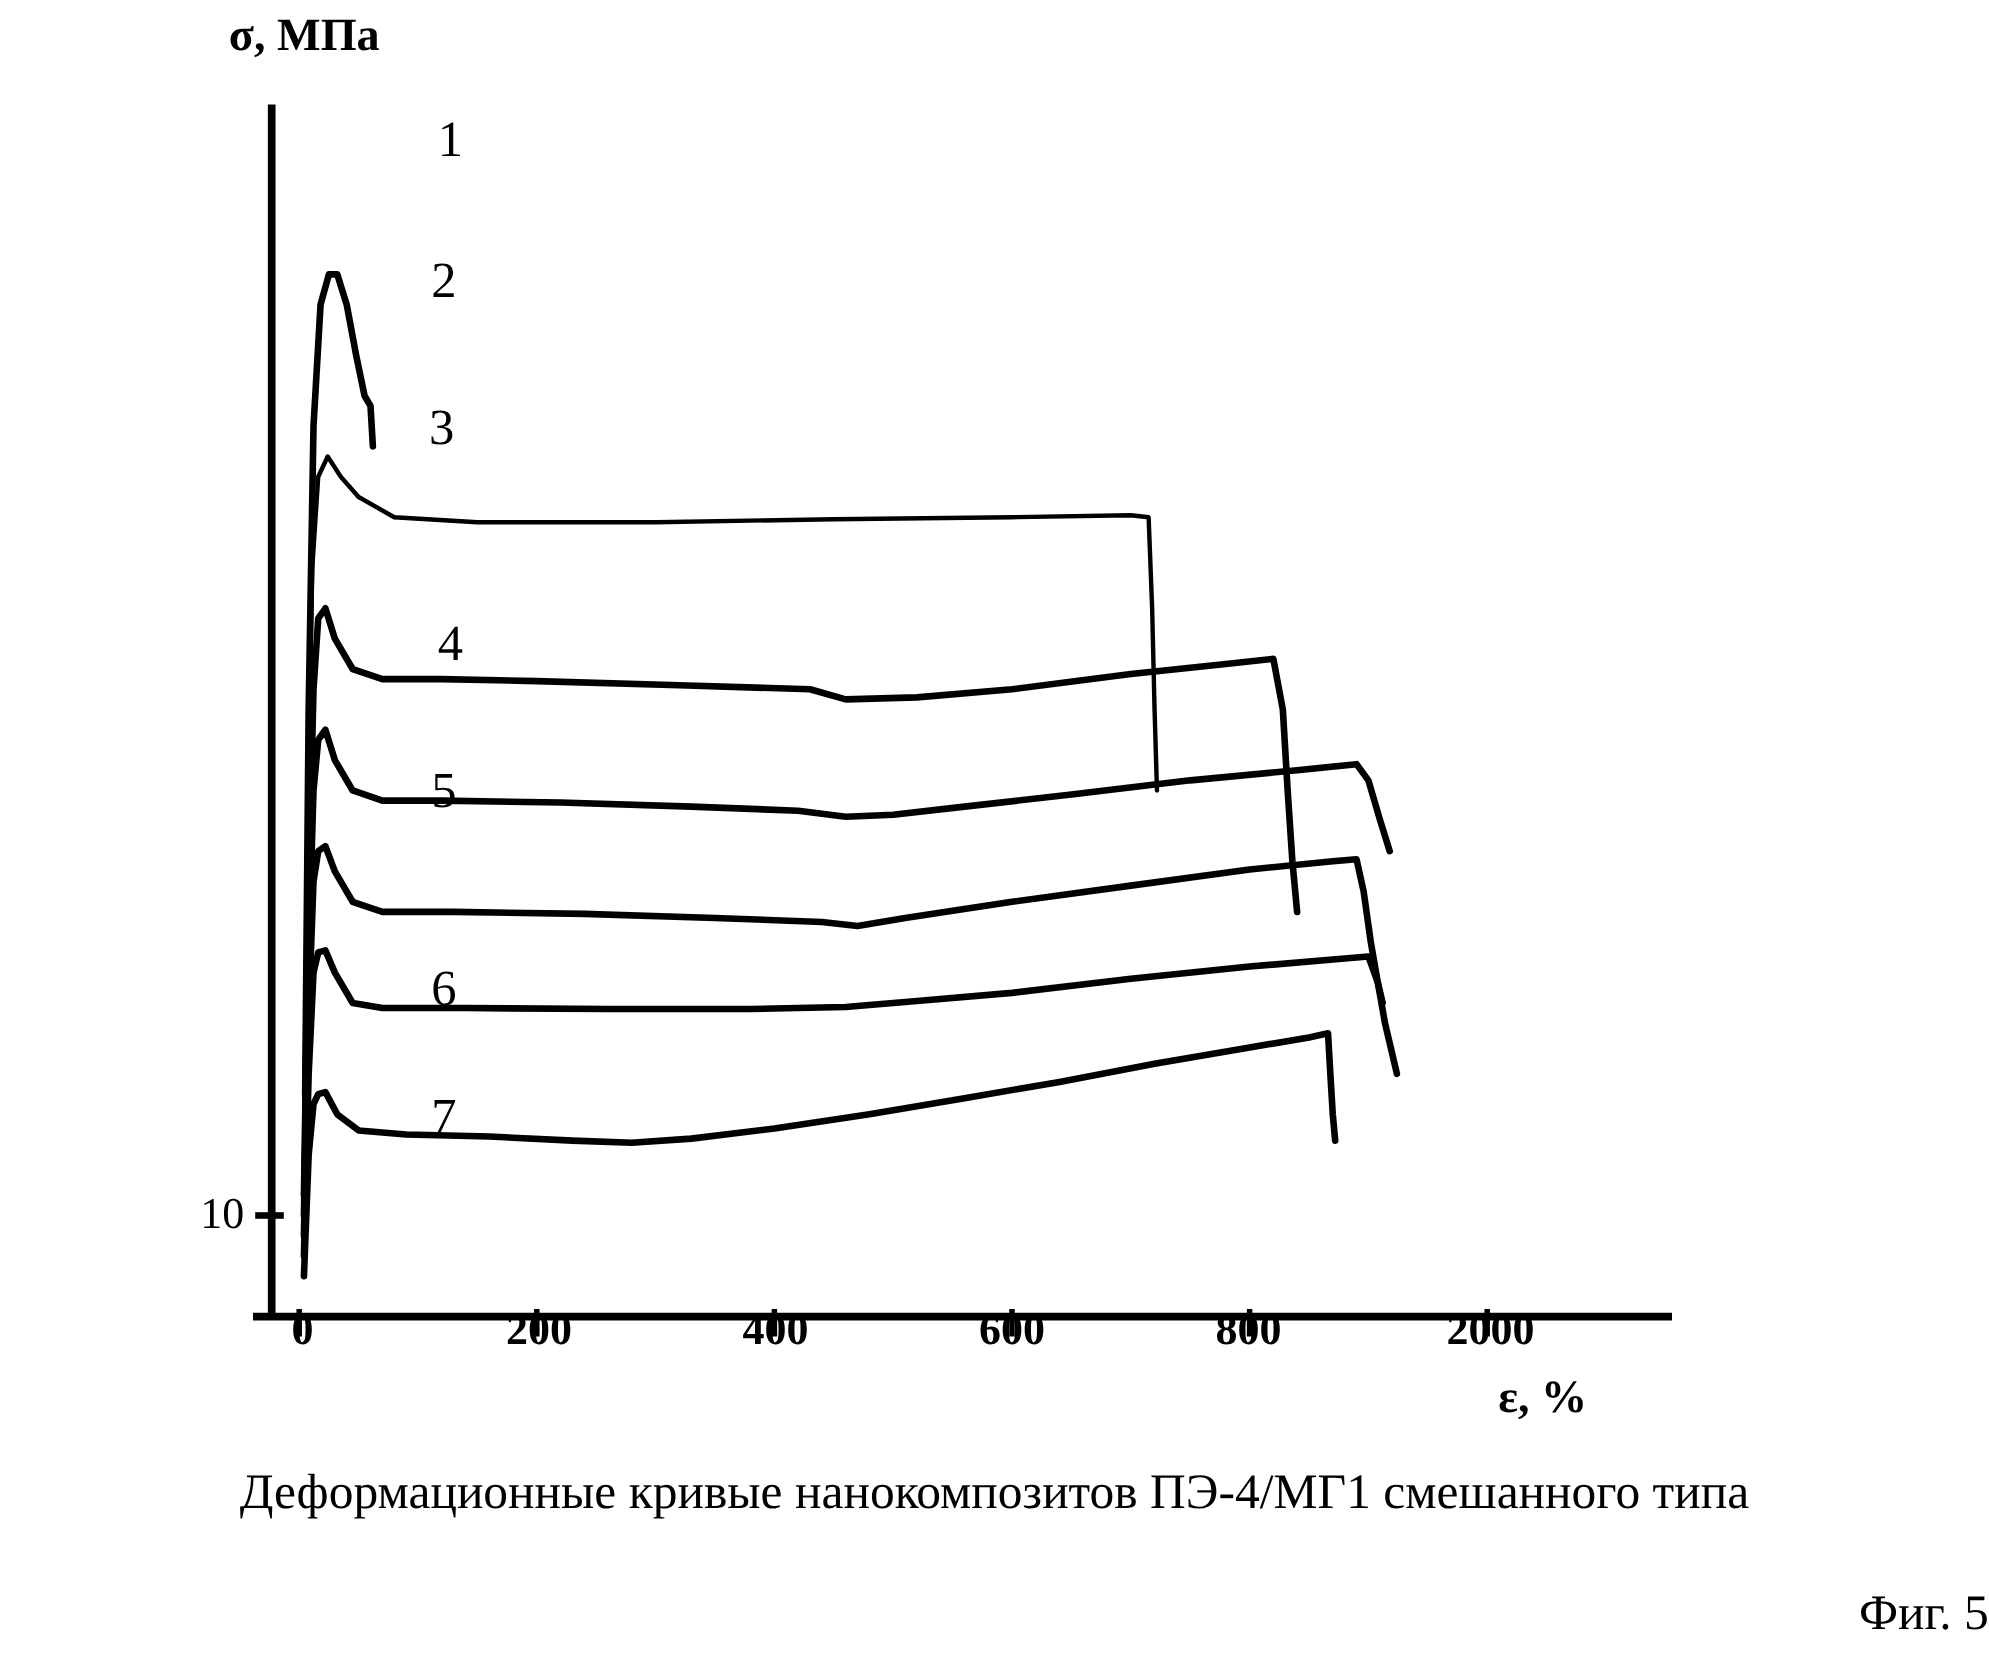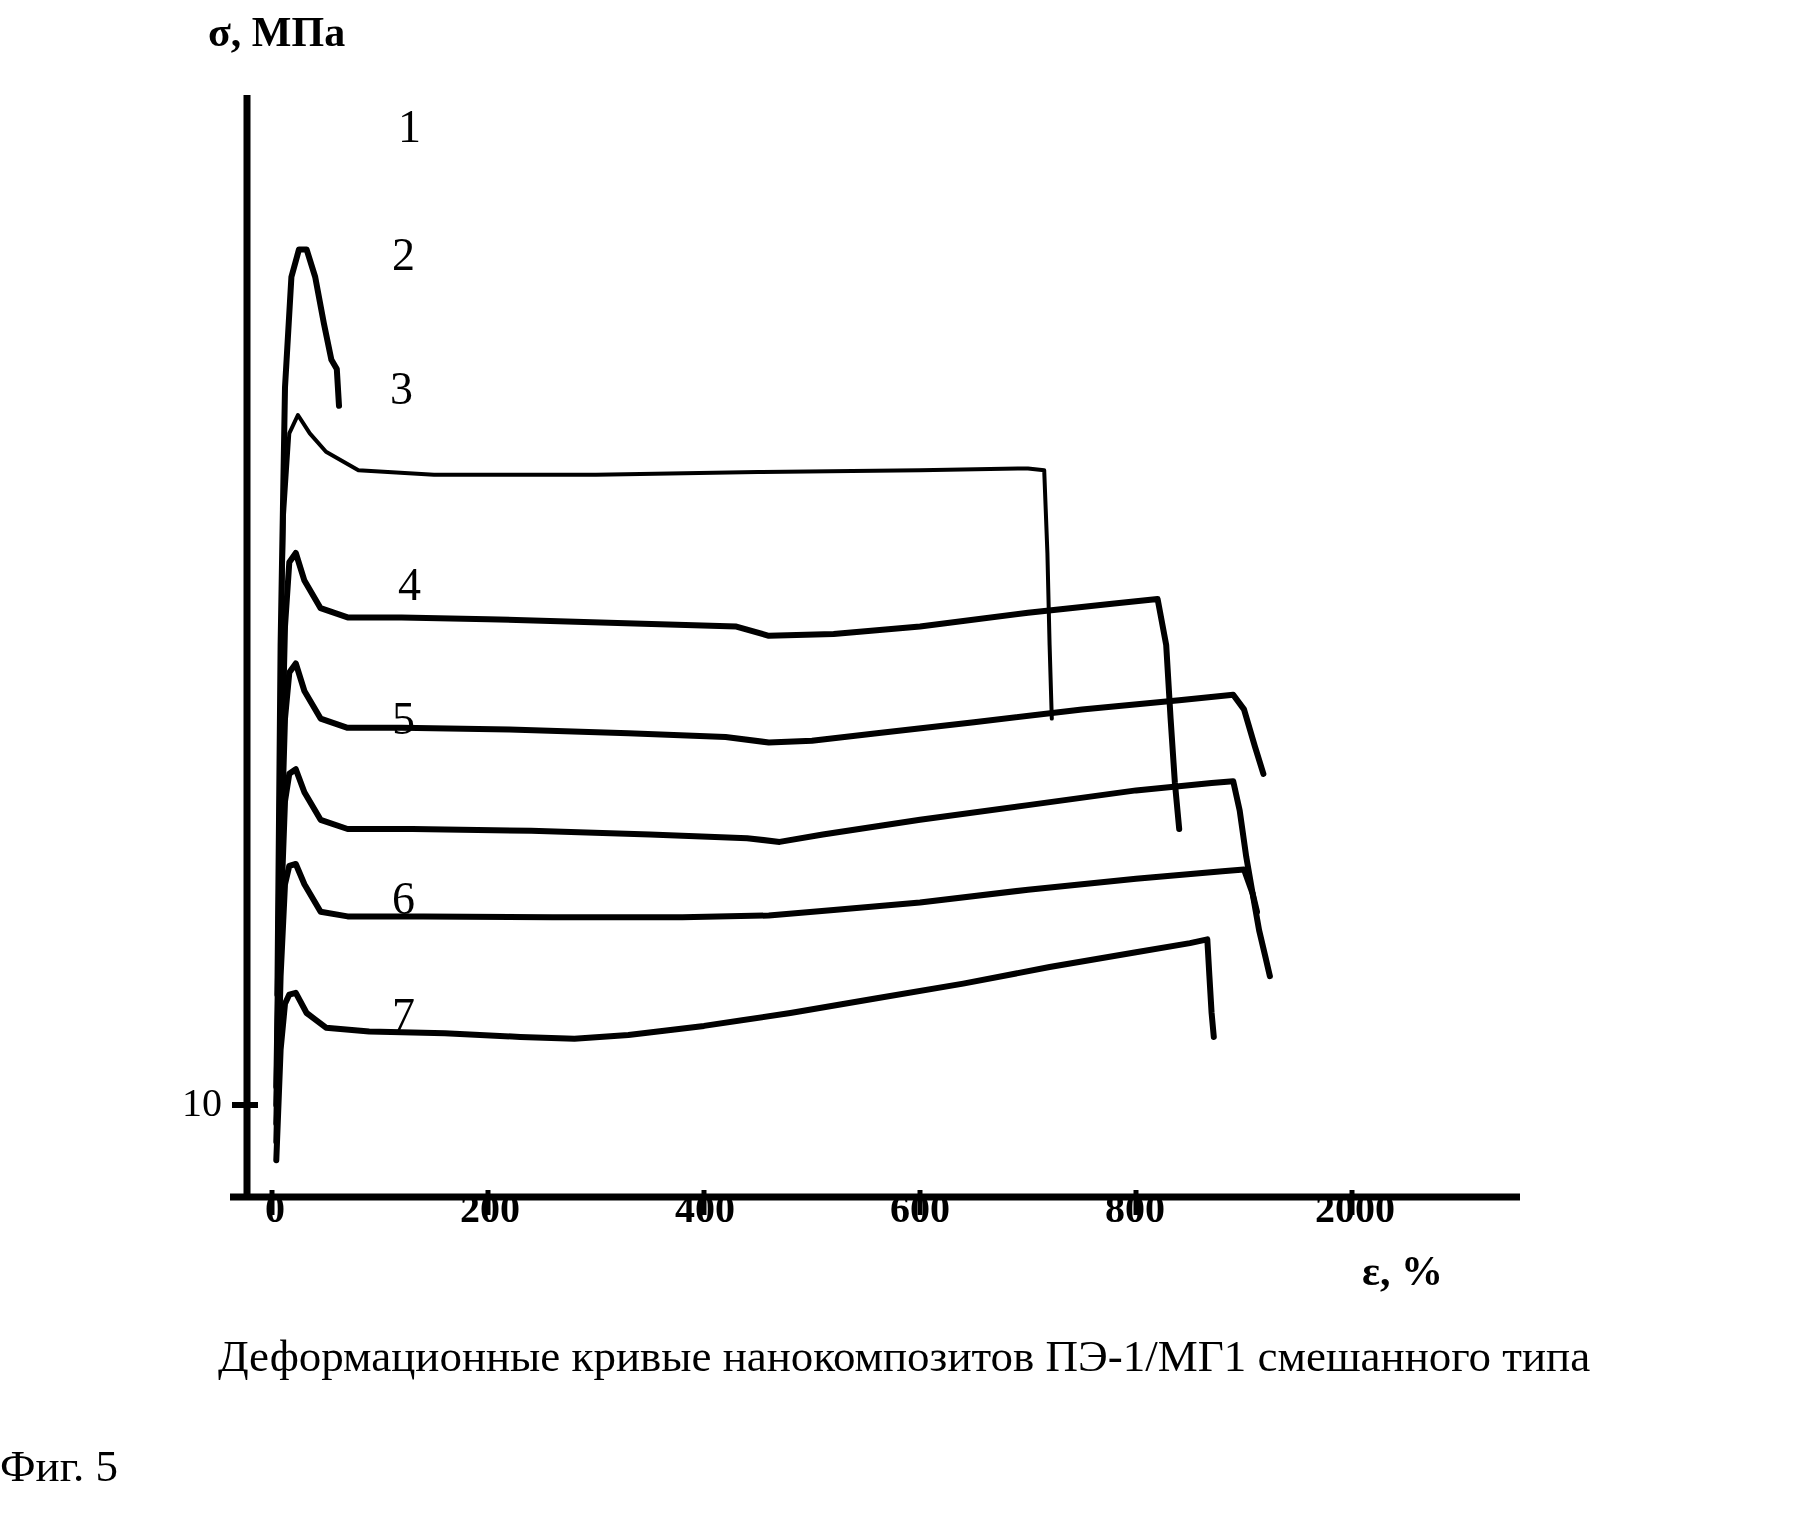--- a/index.html
+++ b/index.html
@@ -67,21 +67,21 @@
     text-align: center;
     font-family: "Liberation Serif", serif;
     font-size: 45px;
     white-space: nowrap;
   }
   #fignum {
     position: absolute;
     left: 0;
     top: 1440px;
     width: 1808px;
-    text-align: left;
+    text-align: right;
     font-family: "Liberation Serif", serif;
     font-size: 45px;
   }
   svg { display: block; }
 </style>
 </head>
 <body>
 
 <div id="figure">
 
@@ -123,15 +123,15 @@
         <polyline points="277.4,994.6 280.6,645.0 285.0,387.4 291.4,277.0 299.0,249.4 306.6,249.4 315.2,277.0 323.8,323.0 331.4,359.8 336.8,369.0 339.0,405.8" fill="none" stroke="#000000" stroke-width="6" stroke-linejoin="round" stroke-linecap="round"></polyline>
         <polyline points="276.3,1059.0 279.6,737.0 283.9,516.2 289.3,433.4 297.9,415.0 309.8,433.4 326.0,451.8 358.4,470.2 434.0,474.8 596.0,474.8 758.0,472.0 920.0,470.2 1028.0,468.4 1044.2,470.2 1047.4,553.0 1049.6,645.0 1051.8,718.6" fill="none" stroke="#000000" stroke-width="4" stroke-linejoin="round" stroke-linecap="round"></polyline>
         <polyline points="276.3,1086.6 280.6,810.6 285.0,626.6 289.3,562.2 295.8,553.0 304.4,580.6 320.6,608.2 347.6,617.4 401.6,617.4 488.0,619.2 617.6,622.9 736.4,626.6 768.8,635.8 833.6,634.0 920.0,626.6 1028.0,612.8 1114.4,603.6 1157.6,599.0 1166.2,645.0 1170.6,718.6 1174.9,783.0 1179.2,829.0" fill="none" stroke="#000000" stroke-width="6" stroke-linejoin="round" stroke-linecap="round"></polyline>
         <polyline points="276.3,1105.0 280.6,865.8 285.0,718.6 289.3,672.6 295.8,663.4 304.4,691.0 320.6,718.6 347.6,727.8 401.6,727.8 509.6,729.6 628.4,733.3 725.6,737.0 768.8,742.5 812.0,740.7 876.8,733.3 974.0,722.3 1082.0,709.4 1179.2,700.2 1233.2,694.7 1244.0,709.4 1254.8,746.2 1263.4,773.8" fill="none" stroke="#000000" stroke-width="6" stroke-linejoin="round" stroke-linecap="round"></polyline>
         <polyline points="276.3,1123.4 280.6,921.0 285.0,801.4 289.3,773.8 295.8,769.2 304.4,792.2 320.6,819.8 347.6,829.0 412.4,829.0 531.2,830.8 650.0,834.5 747.2,838.2 779.6,841.9 822.8,834.5 920.0,819.8 1028.0,805.1 1136.0,790.4 1211.6,783.0 1233.2,781.2 1239.7,810.6 1246.2,856.6 1252.6,893.4 1257.0,911.8" fill="none" stroke="#000000" stroke-width="6" stroke-linejoin="round" stroke-linecap="round"></polyline>
         <polyline points="276.3,1141.8 280.6,976.2 285.0,884.2 289.3,865.8 295.8,864.0 304.4,884.2 320.6,911.8 347.6,916.4 423.2,916.4 552.8,917.3 682.4,917.3 768.8,915.5 833.6,910.0 920.0,902.6 1028.0,889.7 1136.0,878.7 1222.4,871.3 1244.0,869.5 1252.6,893.4 1259.1,930.2 1265.6,957.8 1269.9,976.2" fill="none" stroke="#000000" stroke-width="6" stroke-linejoin="round" stroke-linecap="round"></polyline>
         <polyline points="276.3,1160.2 280.6,1049.8 285.0,1003.8 289.3,994.6 295.8,992.8 306.6,1013.0 326.0,1027.7 369.2,1031.4 444.8,1033.2 520.4,1036.9 574.4,1038.8 628.4,1035.1 704.0,1025.9 790.4,1013.0 876.8,998.3 963.2,983.6 1049.6,967.0 1136.0,952.3 1190.0,943.1 1207.3,939.4 1209.4,976.2 1211.6,1013.0 1213.8,1036.9" fill="none" stroke="#000000" stroke-width="6" stroke-linejoin="round" stroke-linecap="round"></polyline>
       </g>
   </svg>
 
-  <div id="caption">Деформационные кривые нанокомпозитов ПЭ-1/МГ1 смешанного типа</div>
+  <div id="caption">Деформационные кривые нанокомпозитов ПЭ-4/МГ1 смешанного типа</div>
   <div id="fignum">Фиг. 5</div>
 </div>
 
 </body></html>

